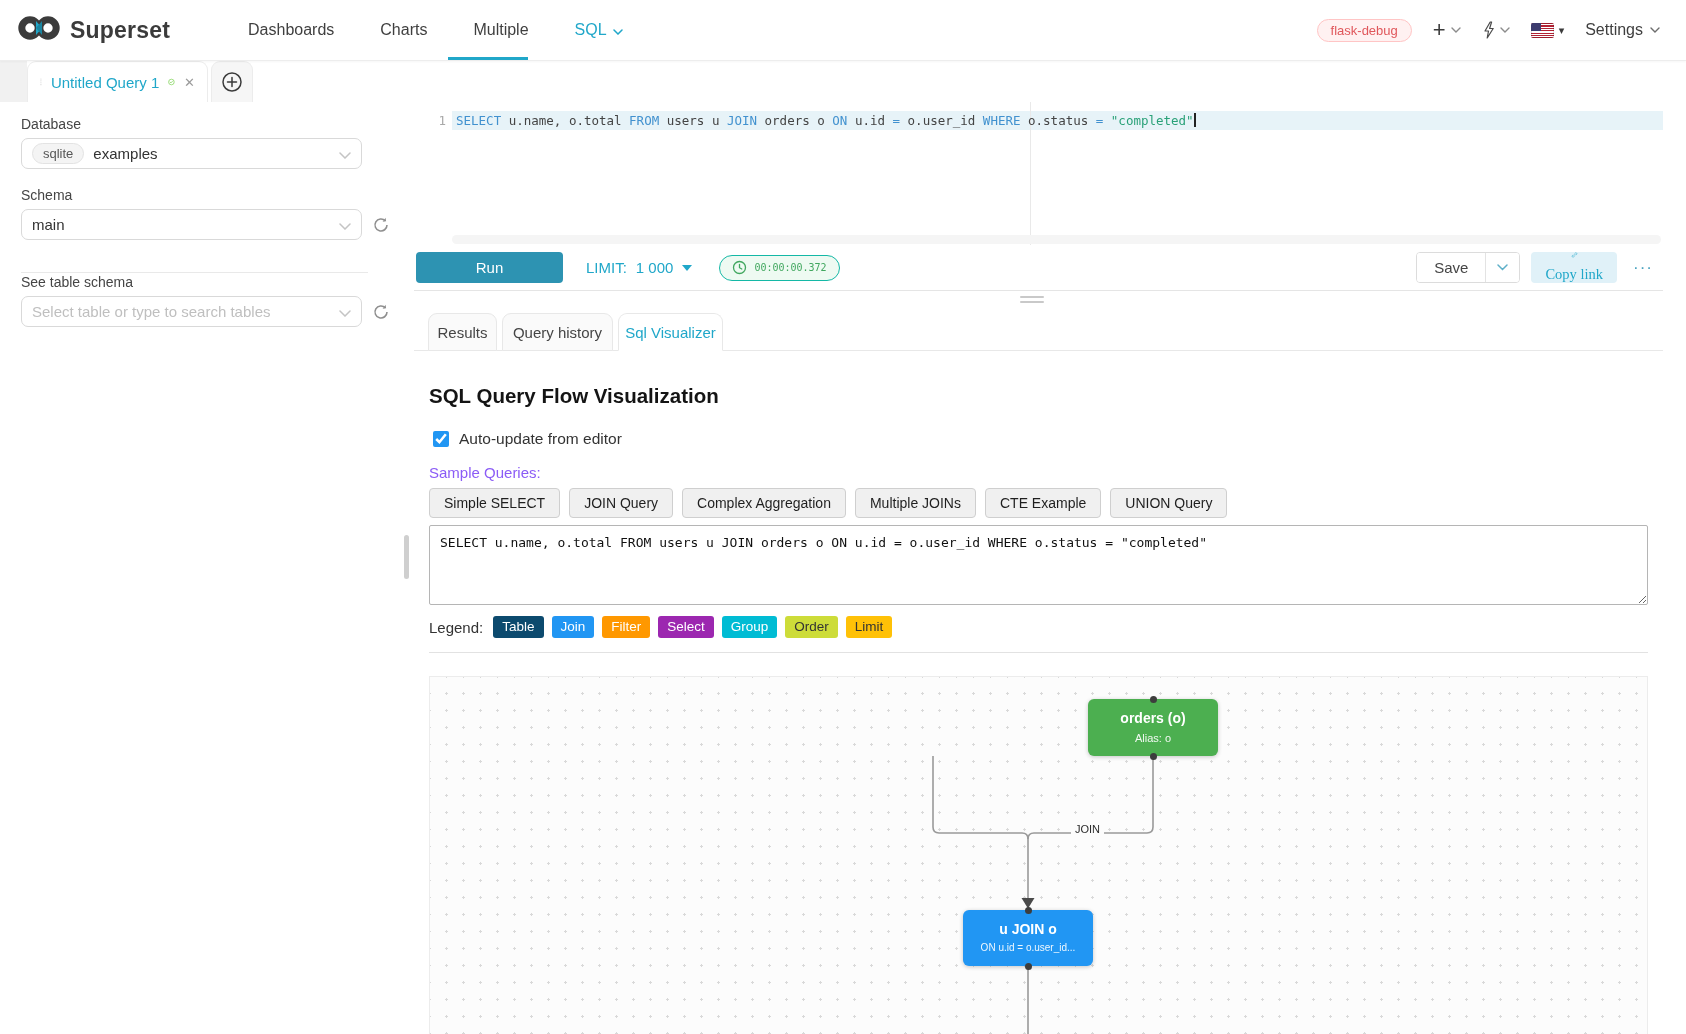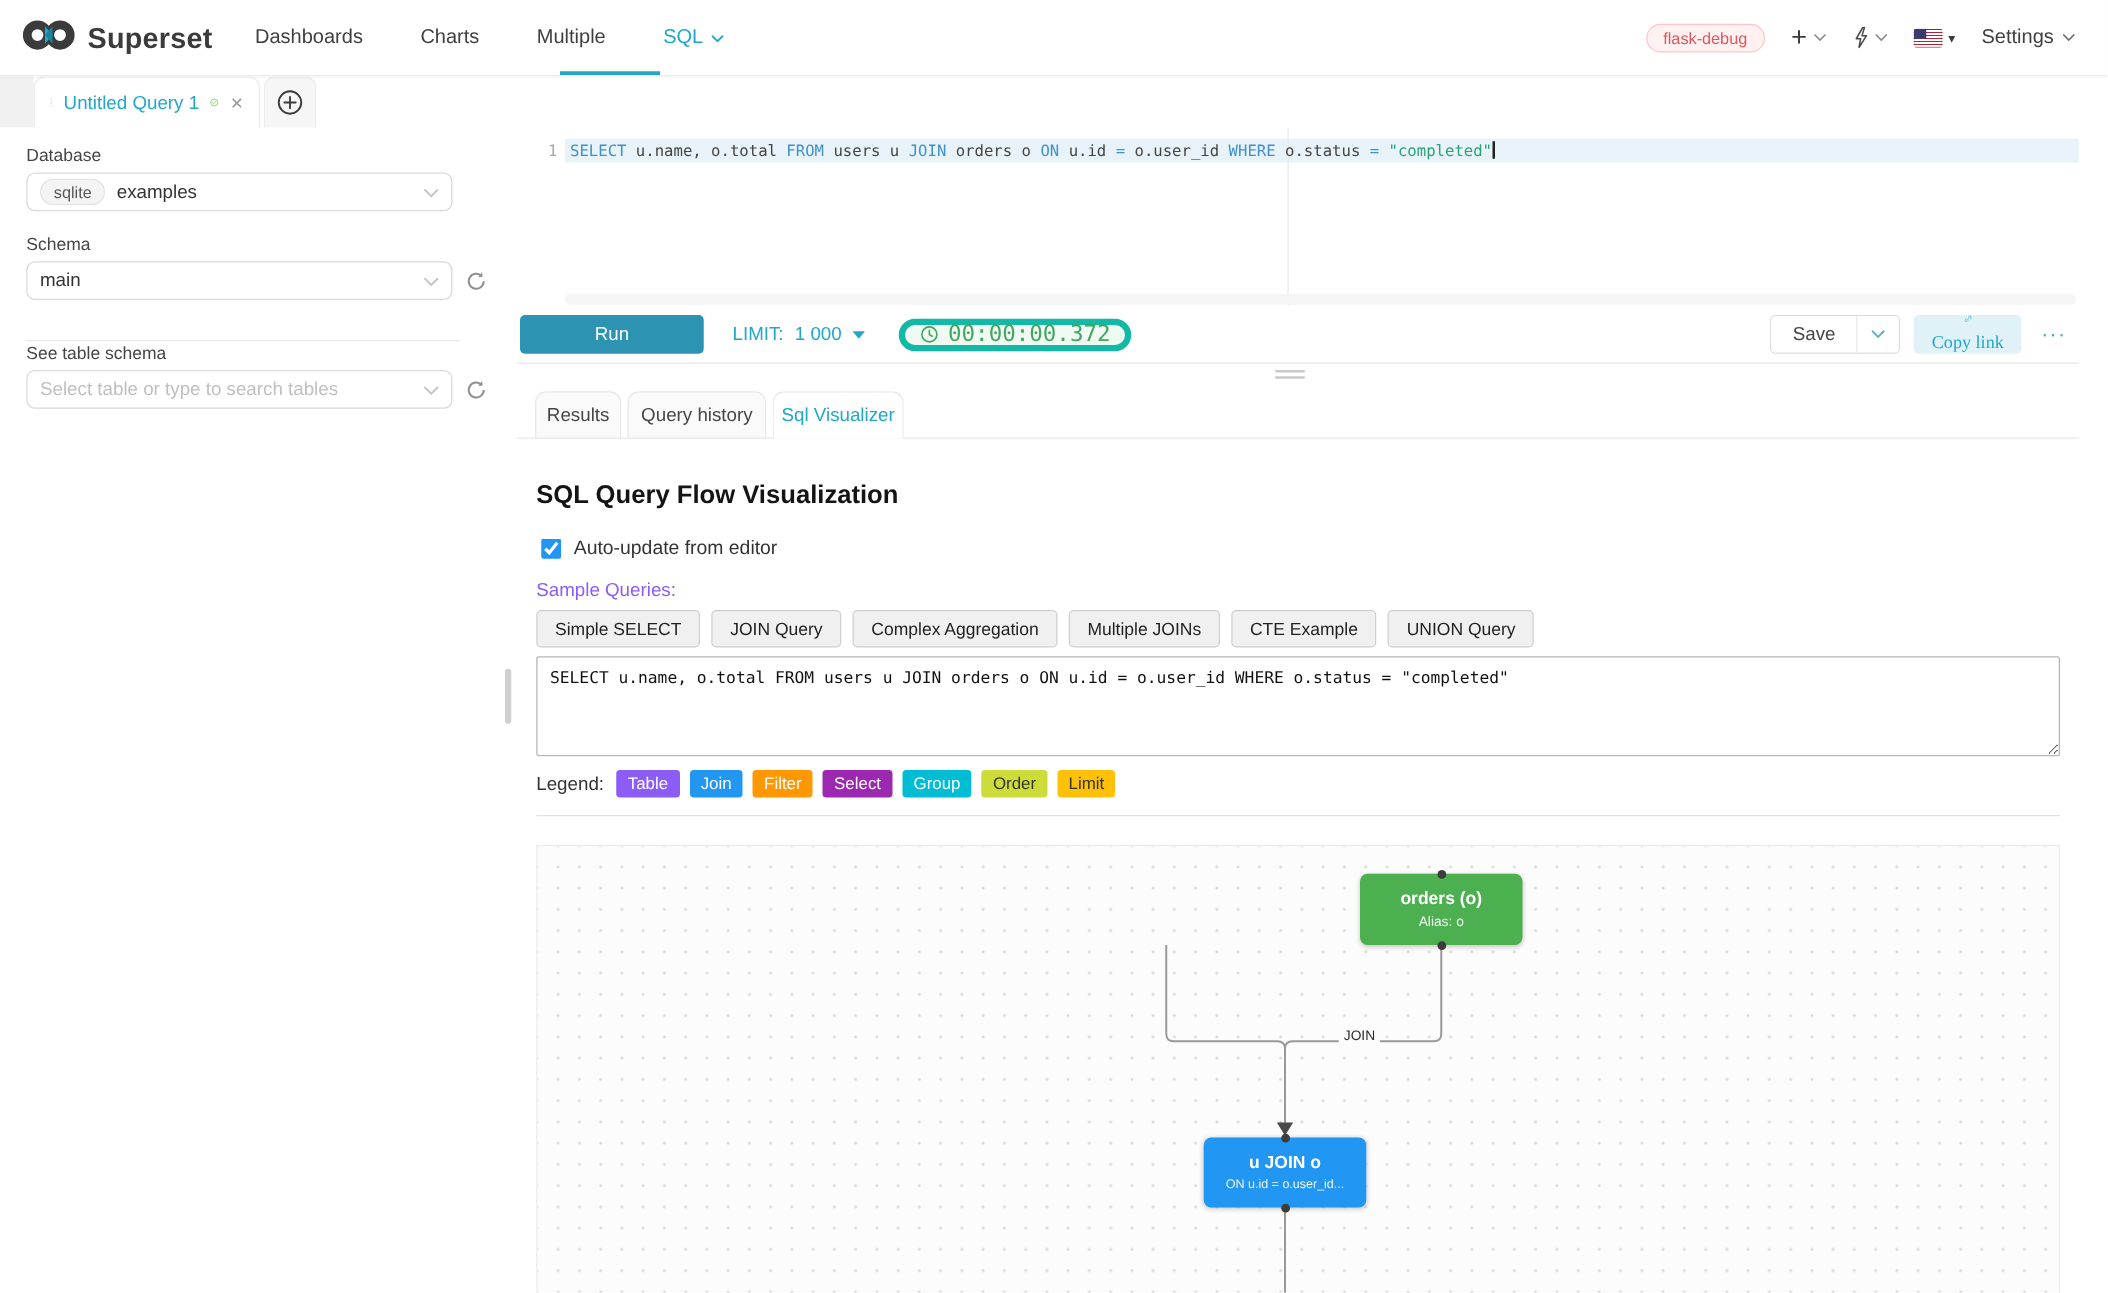--- a/index.html
+++ b/index.html
@@ -3,21 +3,21 @@
 <meta charset="utf-8">
 <style>
   * { box-sizing: border-box; margin: 0; padding: 0; }
   html,body { width:1686px; height:1034px; overflow:hidden; background:#fff;
     font-family:"Liberation Sans", sans-serif; color:#333; }
   .page { position:relative; width:1686px; height:1034px; }
 
   
   .navbar { position:absolute; top:0; left:0; width:1686px; height:61px; background:#fff;
     border-bottom:1px solid #ededed; box-shadow:0 1px 2px rgba(0,0,0,.04);
-    display:flex; align-items:center; z-index:20; }
+    display:flex; align-items:center; z-index:20;gap:44px; }
   .brand { display:flex; align-items:center; gap:8px; margin-left:16px; }
   .brand-name { font-size:23px; font-weight:700; color:#3b3b3b; letter-spacing:.2px; }
   .nav-menu { display:flex; align-items:center; gap:46px; margin-left:34px; height:100%; }
   .nav-item { font-size:16px; color:#3f3f3f; text-decoration:none; display:flex; align-items:center; gap:6px; }
   .nav-item.active { color:#20a7c9; position:relative; }
   .sql-underline { position:absolute; left:448px; bottom:0; width:80px; height:3px; background:#20a7c9; }
   .nav-right { margin-left:auto; display:flex; align-items:center; gap:21px; padding-right:26px; }
   .env-tag { font-size:13px; color:#e0575b; background:#fff1f1; border:1px solid #ffc5c5;
     border-radius:12px; padding:3px 13px; }
   .icon-btn { display:flex; align-items:center; gap:5px; cursor:pointer; color:#3f3f3f; }
@@ -76,22 +76,22 @@
 
   .toolbar { position:absolute; left:0; top:143px; width:1249px; height:46px;
     display:flex; align-items:center; border-bottom:1px solid #e5e5e5; background:#fff; }
   .run-btn { width:147px; height:31px; margin-left:2px; background:#2d93b2; color:#fff;
     border:none; border-radius:4px; font-size:15px; font-family:inherit; cursor:pointer; }
   .limit-group { display:flex; align-items:center; gap:9px; margin-left:23px;
     color:#20a7c9; font-size:15px; cursor:pointer; }
   .limit-caret { width:0; height:0; border-left:5px solid transparent; border-right:5px solid transparent;
     border-top:6px solid #20a7c9; }
   .timer-pill { display:flex; align-items:center; gap:7px; margin-left:27px; height:26px;
-    background:#eefaf2; border:5px solid #14b8a6; border-radius:13px; padding:0 12px;
-    font-family:"DejaVu Sans Mono", monospace; font-size:18px; color:#41a75f; }
+    background:#eefaf2; border:1px solid #14b8a6; border-radius:13px; padding:0 12px;
+    font-family:"DejaVu Sans Mono", monospace; font-size:10px; color:#41a75f; }
   .tb-spacer { flex:1; }
   .save-group { display:flex; align-items:stretch; height:31px; border:1px solid #dcdcdc;
     border-radius:4px; overflow:hidden; background:#fff; }
   .save-main { padding:0 17px; display:flex; align-items:center; font-size:15px; color:#454545;
     border-right:1px solid #e3e3e3; cursor:pointer; background:#fff; }
   .save-caret { width:33px; display:flex; align-items:center; justify-content:center;
     color:#5fb0c9; cursor:pointer; background:#fff; }
   .copylink-btn { display:flex; align-items:center; gap:8px; height:31px; margin-left:11px;
     background:#e0f1f8; border:none; border-radius:4px; padding:0 14px; color:#20a7c9;
     font-size:14.5px; font-family:Liberation Serif, serif; cursor:pointer;flex-direction:column; }
@@ -348,21 +348,21 @@
         <button class="sample-btn">Complex Aggregation</button>
         <button class="sample-btn">Multiple JOINs</button>
         <button class="sample-btn">CTE Example</button>
         <button class="sample-btn">UNION Query</button>
       </div>
 
       <textarea class="sql-textarea" spellcheck="false" style="">SELECT u.name, o.total FROM users u JOIN orders o ON u.id = o.user_id WHERE o.status = "completed"</textarea>
 
       <div class="legend-row">
         <span class="legend-label">Legend:</span>
-        <span class="chip" style="background: #8b5cf6; color: rgb(255, 255, 255);">Table</span>
+        <span class="chip" style="background: #0c4a6e; color: rgb(255, 255, 255);">Table</span>
         <span class="chip" style="background: rgb(33, 150, 243); color: rgb(255, 255, 255);">Join</span>
         <span class="chip" style="background: rgb(255, 152, 0); color: rgb(255, 255, 255);">Filter</span>
         <span class="chip" style="background: rgb(156, 39, 176); color: rgb(255, 255, 255);">Select</span>
         <span class="chip" style="background: rgb(0, 188, 212); color: rgb(255, 255, 255);">Group</span>
         <span class="chip" style="background: rgb(205, 220, 57); color: rgb(51, 51, 51);">Order</span>
         <span class="chip" style="background: rgb(255, 193, 7); color: rgb(51, 51, 51);">Limit</span>
       </div>
 
       <div class="panel-hr"></div>
 

